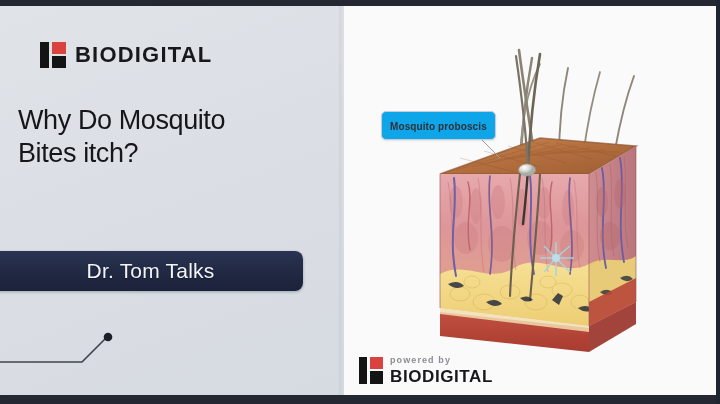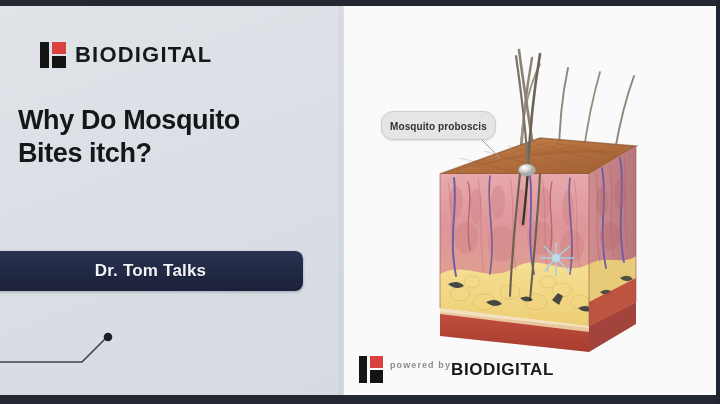--- a/index.html
+++ b/index.html
@@ -87,42 +87,42 @@
     line-height: 1;
     font-family: "Liberation Sans", sans-serif;
   }
 
   
   .headline {
     position: absolute;
     left: 18px; top: 98px;
     width: 300px;
     font-size: 27px;
-    font-weight: 700;
+    font-weight: 400;
     line-height: 1.22;
     letter-spacing: -0.4px;
     color: #14161a;
     white-space: pre-line;
   }
 
   
   .badge {
     position: absolute;
     left: -16px; top: 245px;
     width: 319px; height: 40px;
     background: linear-gradient(180deg, #2a3352 0%, #222a45 45%, #1b2239 100%);
     border-radius: 8px;
     box-shadow: 0 1px 3px rgba(40,50,75,0.35);
     display: flex;
     align-items: center;
     justify-content: center;
   }
   .badge-label {
-    font-size: 17px;
-    font-weight: 700;
+    font-size: 21px;
+    font-weight: 400;
     color: #f2f4f8;
     letter-spacing: 0.2px;
     padding-left: 14px;
     text-shadow: 0 1px 1px rgba(0,0,0,0.35);
   }
 
   
   .leader {
     position: absolute;
     left: 0; top: 322px;
@@ -141,23 +141,23 @@
   .model-stage {
     position: absolute;
     left: 0; top: 0;
     width: 376px; height: 389px;
   }
 
   
   .callout {
     position: absolute;
     left: 37px; top: 105px;
-    background: #e5e5e5;
+    background: #0ea5e9;
     border: 1px solid #c9cdd3;
-    border-radius: 12px;
+    border-radius: 5px;
     padding: 4px 8px 5px 8px;
     box-shadow: 0 1px 2px rgba(0,0,0,0.10);
     white-space: nowrap;
   }
   .callout-text {
     font-size: 10px;
     font-weight: 700;
     color: #2f3136;
     letter-spacing: 0.1px;
     line-height: 1;
@@ -189,21 +189,21 @@
     background: #d9423f;
   }
   .pb-mark .pm-br {
     position: absolute;
     left: 11px; top: 14px;
     width: 13px; height: 13px;
     background: #141414;
   }
   .pb-text {
     display: flex;
-    flex-direction: row;
+    flex-direction: column;
     justify-content: center;
     line-height: 1;
   }
   .pb-small {
     font-size: 9px;
     font-weight: 700;
     color: #8a8d92;
     letter-spacing: 1.1px;
     margin-bottom: 3px;
   }

